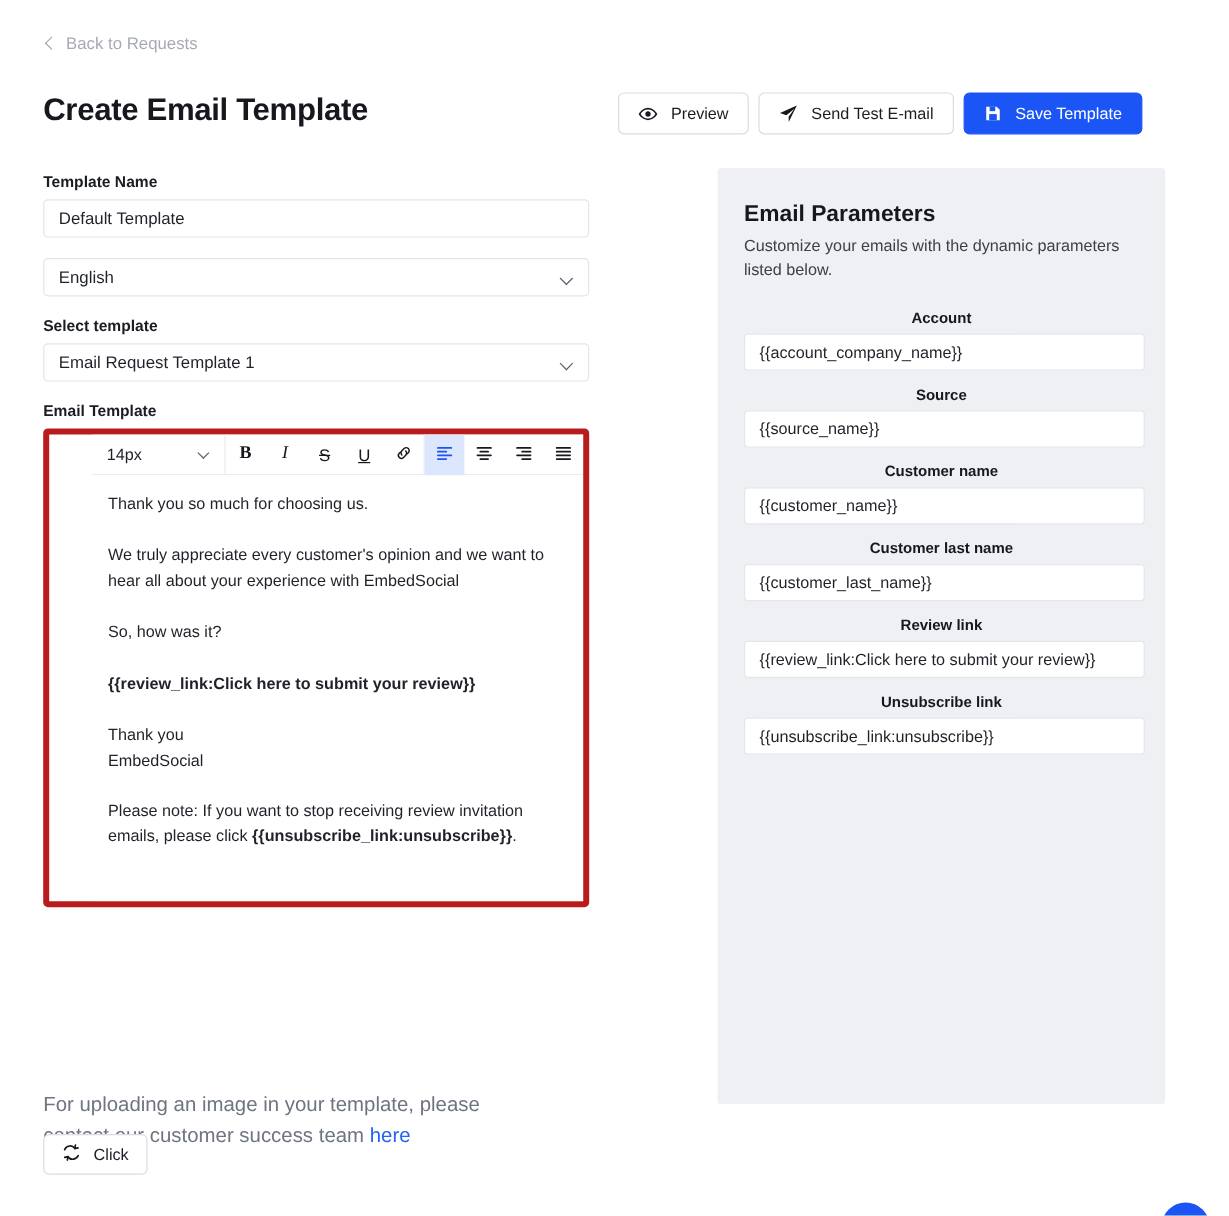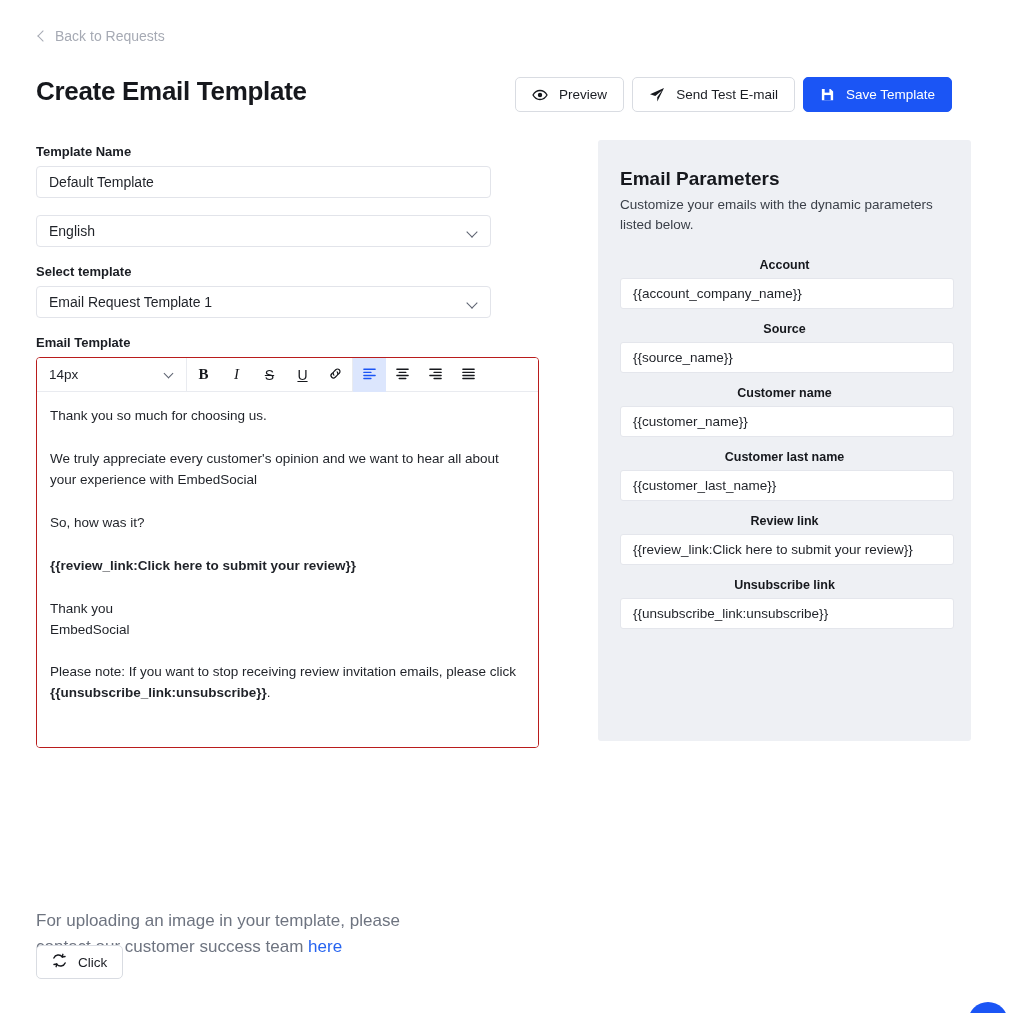--- a/index.html
+++ b/index.html
@@ -136,25 +136,26 @@
     left: 0; top: 0;
     width: 7px; height: 7px;
     border-right: 1.4px solid #5c6270;
     border-bottom: 1.4px solid #5c6270;
     transform: rotate(45deg);
   }
   .emoji-star { font-size: 14px; margin-left: 2px; }
 
   
   .editor-wrap {
-    width: 503px;
-    border: 1px solid #b91c1c;
+    width: 455px;
+    border: 5px solid #b91c1c;
     border-radius: 4px;
     background: #ffffff;
     overflow: hidden;
+    padding-left: 36px;
   }
   .editor-toolbar {
     display: flex;
     align-items: stretch;
     height: 34px;
     border-bottom: 1px solid #e9ebf0;
     background: #ffffff;
   }
   .tb-size {
     width: 150px;
@@ -249,21 +250,21 @@
     cursor: pointer;
     user-select: none;
   }
 
   
   .params-panel {
     position: absolute;
     left: 598px;
     top: 140px;
     width: 373px;
-    height: 601px;
+    height: 780px;
     background: #eef0f4;
     border-radius: 3px;
     padding: 28px 22px 0 22px;
   }
   .params-title {
     margin: 0 0 5px 0;
     font-size: 19px;
     font-weight: bold;
     color: #16181d;
   }

